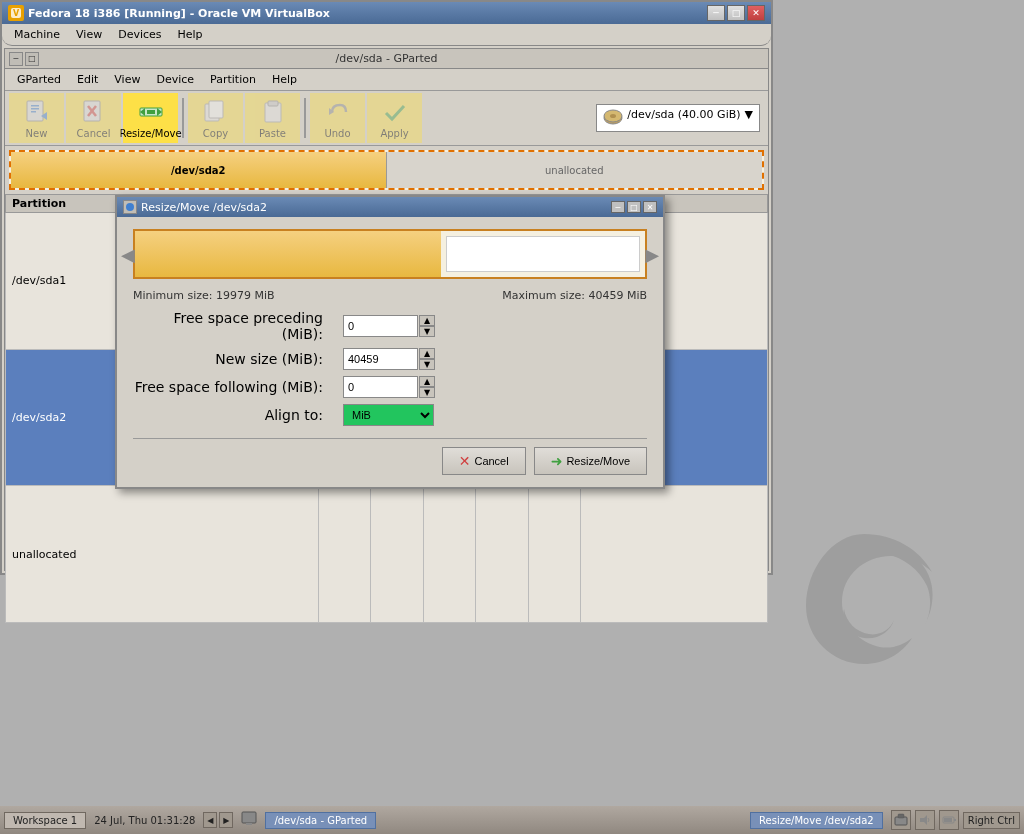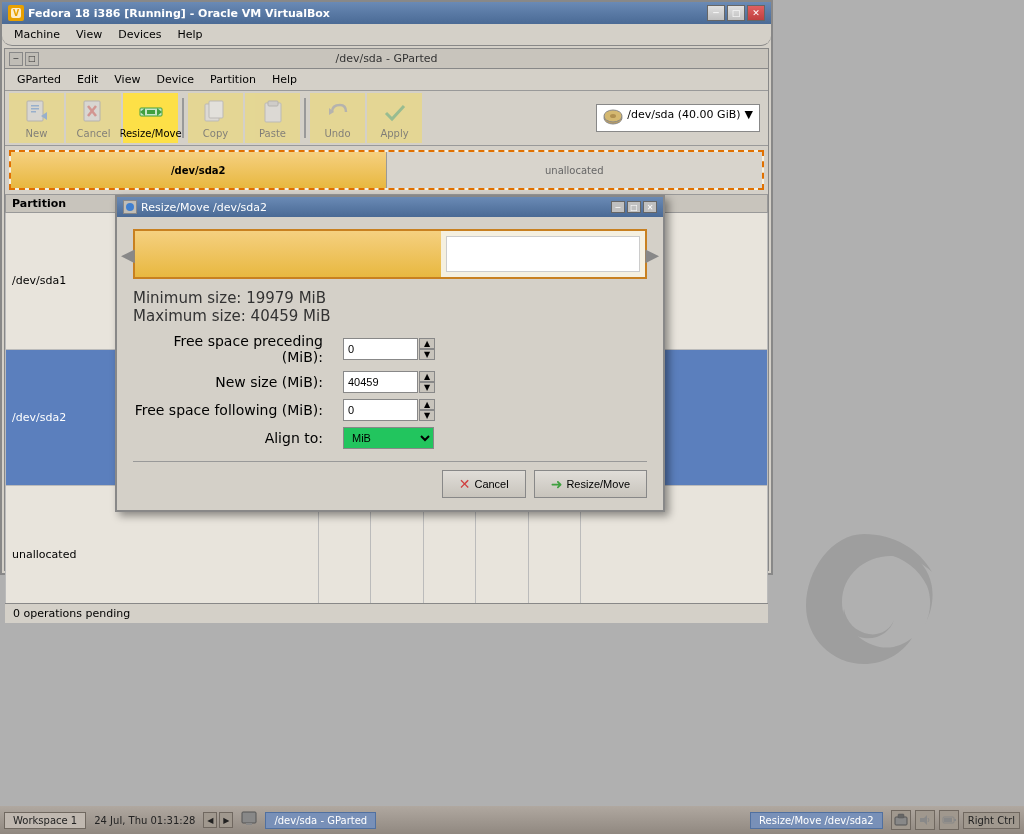--- a/index.html
+++ b/index.html
@@ -358,24 +358,23 @@
       position: absolute;
       right: 1%;
       top: 10%;
       border: 1px solid #ccc;
     }
 
     
     .size-info {
       display: flex;
       justify-content: space-between;
-      font-size: 15px;
+      font-size: 11px;
       margin-bottom: 8px;
       color: #333;
-      flex-direction: column;
     }
 
     
     .form-row {
       display: flex;
       align-items: center;
       margin-bottom: 6px;
     }
 
     .form-label {
@@ -728,23 +727,20 @@
               <td></td>
               <td></td>
               <td></td>
               <td></td>
               <td></td>
             </tr>
           </tbody>
         </table>
       </div>
 
-      <div class="status-bar">
-        <span>0 operations pending</span>
-      </div>
     </div>
   </div>
 </div>
 
 <div class="resize-dialog">
   <div class="resize-titlebar">
     <div style="display:flex;align-items:center;gap:4px;">
       <div class="gparted-titlebar-btn">
         <svg width="10" height="10" viewBox="0 0 10 10">
             <circle cx="5" cy="5" r="4" fill="#4080d0"></circle>

